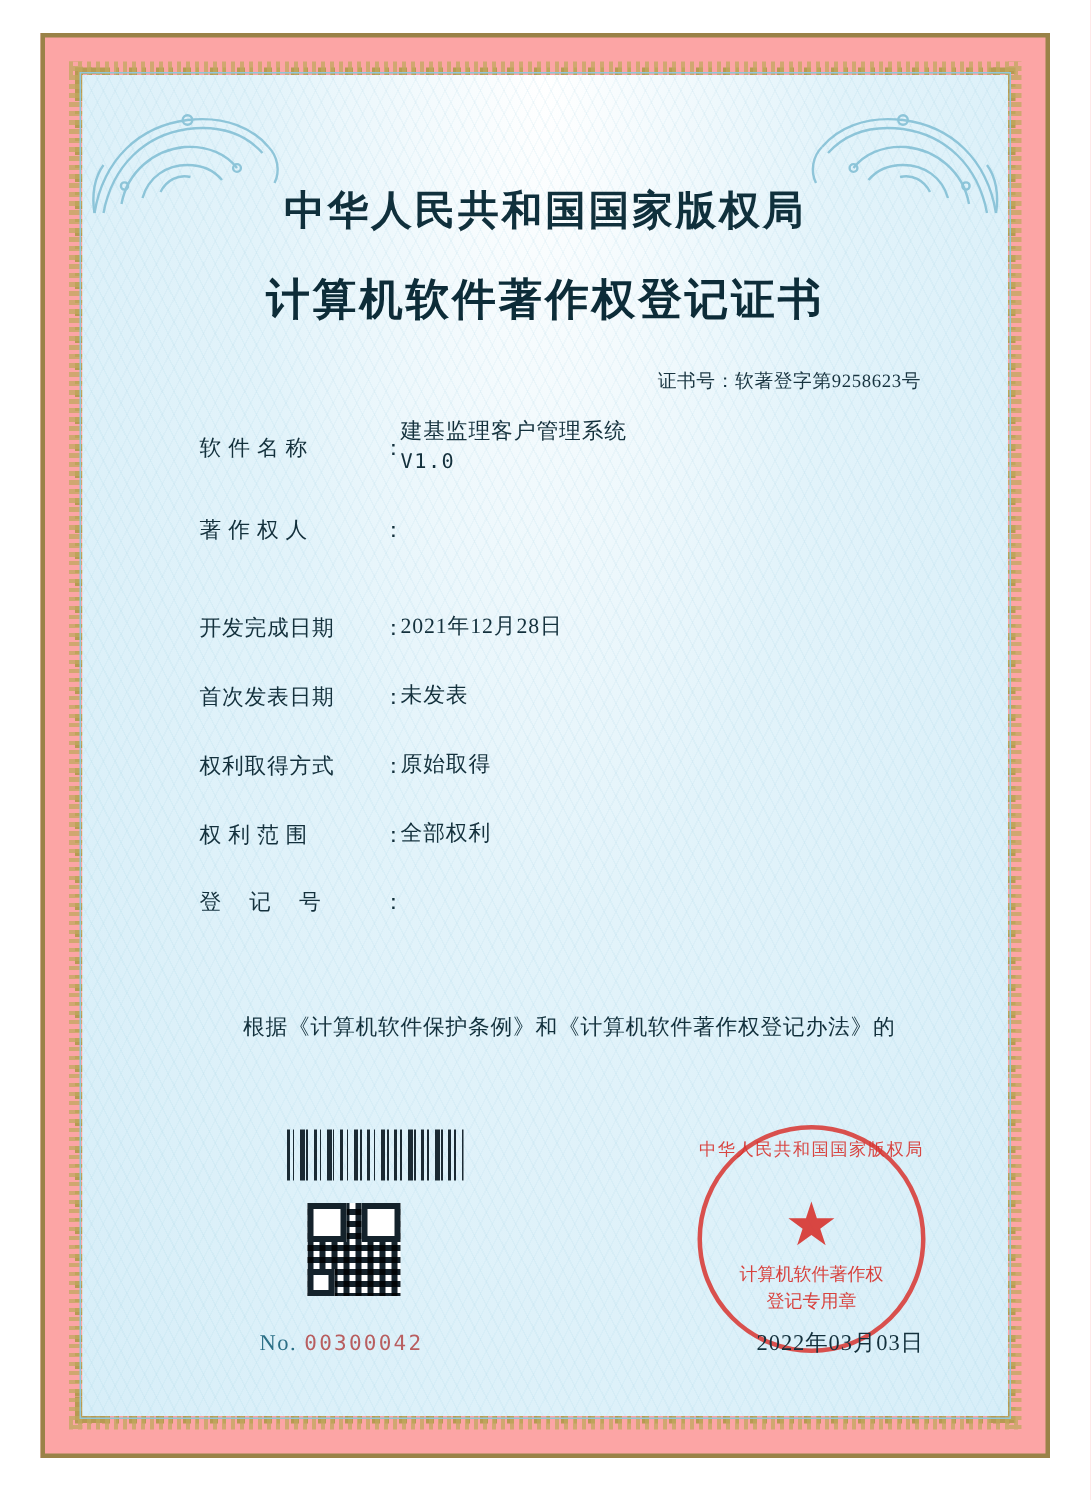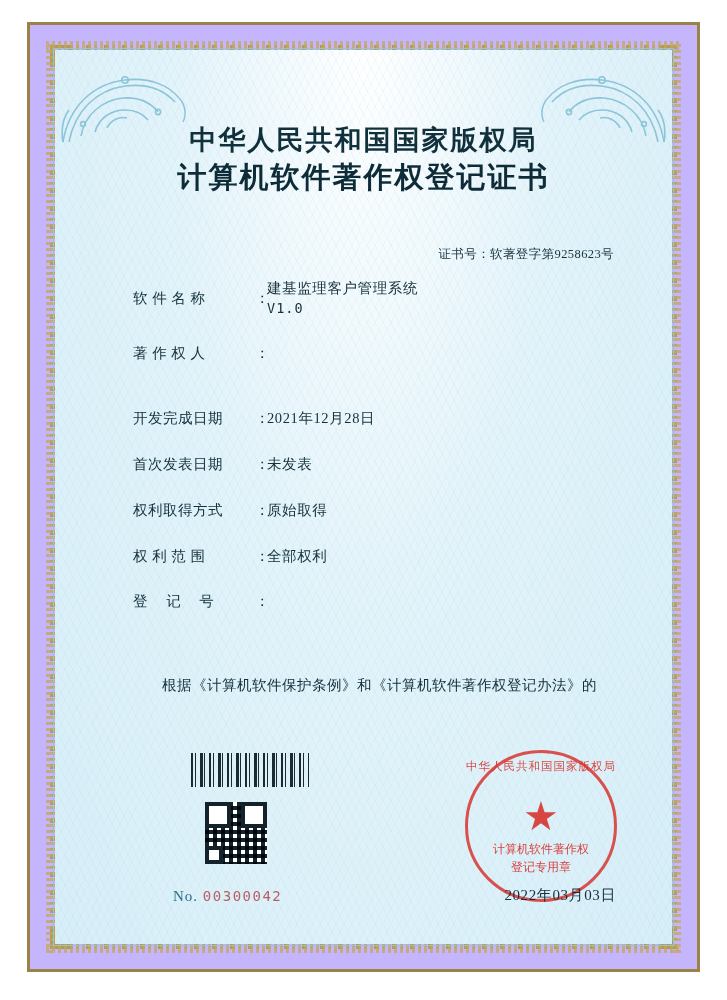--- a/index.html
+++ b/index.html
@@ -15,21 +15,21 @@
     overflow: hidden;
   }
 
   
   .certificate {
     position: absolute;
     left: 27px;
     top: 22px;
     width: 673px;
     height: 950px;
-    background: #c4b5fd;
+    background: #fca5a5;
     box-sizing: border-box;
   }
 
   
   .border-outer {
     position: absolute;
     inset: 0;
     border: 3px solid #9a8248;
     box-sizing: border-box;
   }
@@ -107,20 +107,21 @@
     text-align: center;
   }
   .title-main {
     font-family: "DejaVu Serif", "Liberation Serif", serif;
     font-size: 27px;
     font-weight: bold;
     letter-spacing: 2px;
     color: #10303c;
   }
   .title-sub {
+    margin-top: 22px;
     font-family: "DejaVu Serif", "Liberation Serif", serif;
     font-size: 29px;
     font-weight: bold;
     letter-spacing: 2px;
     color: #0d2c38;
   }
   .cert-no {
     position: absolute;
     right: 58px;
     top: 196px;

